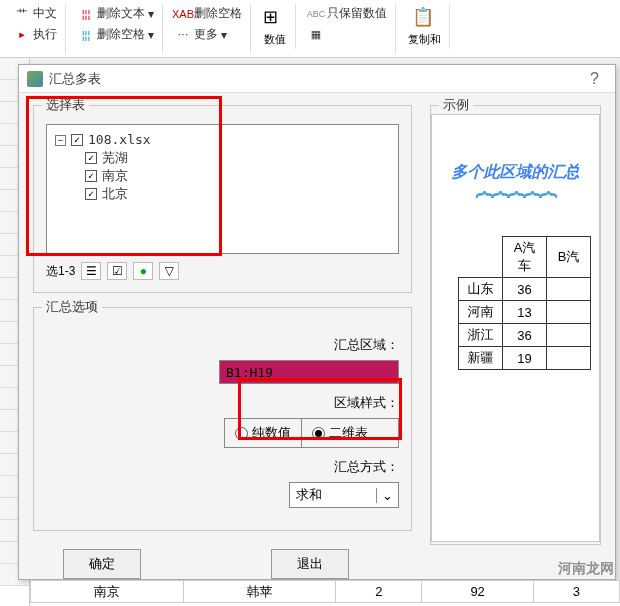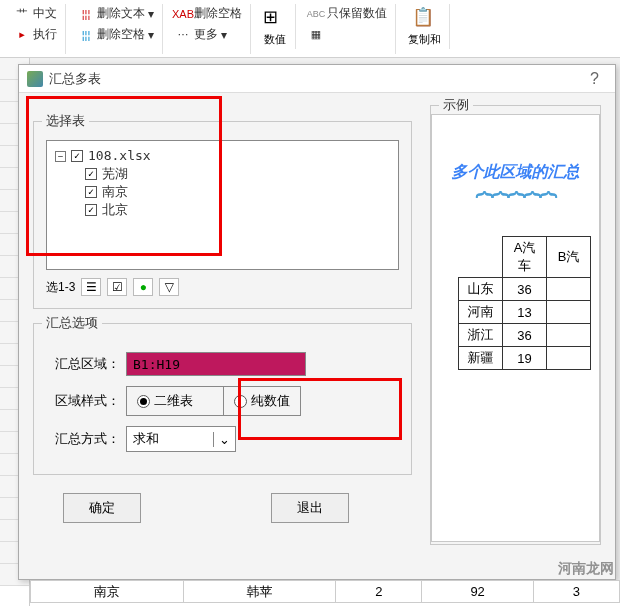--- a/index.html
+++ b/index.html
@@ -16,40 +16,40 @@
 .sheet-bg { position: absolute; left: 0; top: 58px; width: 30px; height: 548px; background: #fff; border-right: 1px solid #ccc; }
 .sheet-bg .rowhead { height: 22px; border-bottom: 1px solid #ddd; background: #f5f5f5; }
 
 .dialog { position: absolute; left: 18px; top: 64px; width: 598px; height: 516px; background: #f4f4f4; border: 1px solid #aaa; box-shadow: 2px 2px 6px rgba(0,0,0,0.2); }
 .title-bar { height: 28px; background: #fff; display: flex; align-items: center; padding: 0 8px; border-bottom: 1px solid #ddd; }
 .title-bar .app-icon { width: 16px; height: 16px; background: linear-gradient(135deg,#7a5,#48a); margin-right: 6px; border-radius: 2px; }
 .title-bar .title { flex: 1; font-size: 13px; color: #333; }
 .title-bar .help { font-size: 16px; color: #666; padding: 0 8px; cursor: pointer; }
 
 .dlg-body { padding: 12px 14px; display: flex; gap: 18px; }
-.left-col { width: 392px; margin-top: 16px; }
+.left-col { width: 392px; }
 .right-col { flex: 1; position: relative; }
 
 .group-box { border: 1px solid #c8c8c8; padding: 18px 12px 12px 12px; position: relative; margin-bottom: 14px; background: #f4f4f4; }
 .group-box .legend { position: absolute; top: -10px; left: 8px; background: #f4f4f4; padding: 0 4px; font-size: 13px; color: #333; }
 
 .red-box1 { position: absolute; left: 26px; top: 96px; width: 196px; height: 160px; border: 3px solid #e00; pointer-events: none; z-index: 20; }
 .red-box2 { position: absolute; left: 238px; top: 378px; width: 164px; height: 62px; border: 3px solid #e00; pointer-events: none; z-index: 20; }
 
 .tree-box { background: #fff; border: 1px solid #888; height: 130px; padding: 6px 8px; font-family: "SimSun", monospace; font-size: 13px; color: #333; }
 .tree-line { display: flex; align-items: center; gap: 2px; line-height: 18px; }
 .tree-line.child { padding-left: 30px; }
 .expander { width: 11px; height: 11px; border: 1px solid #777; display: inline-flex; align-items: center; justify-content: center; font-size: 9px; line-height: 1; cursor: pointer; background: #fff; margin-right: 3px; }
 .chk { width: 12px; height: 12px; border: 1px solid #555; display: inline-flex; align-items: center; justify-content: center; font-size: 10px; background: #fff; cursor: pointer; margin-right: 3px; }
 .chk.checked::after { content: "✓"; color: #000; font-weight: bold; }
 
 .tree-toolbar { display: flex; align-items: center; gap: 6px; margin-top: 8px; font-size: 12px; }
 .tb-icon { width: 20px; height: 18px; display: inline-flex; align-items: center; justify-content: center; border: 1px solid #bbb; background: #fff; cursor: pointer; font-size: 12px; }
 
-.form-row { display: flex; align-items: center; margin: 10px 0; gap: 6px; }
+.form-row { display: flex; align-items: flex-end; margin: 10px 0; gap: 6px; flex-direction: column; }
 .form-row .flabel { width: 74px; text-align: right; font-size: 13px; }
 .txt-input { height: 24px; border: 1px solid #888; background: #be185d; padding: 0 6px; font-size: 13px; font-family: monospace; }
 .radio-group { display: flex; border: 1px solid #888; height: 30px; }
 .radio-opt { display: flex; align-items: center; gap: 4px; padding: 0 10px; cursor: pointer; border-right: 1px solid #888; font-size: 13px; }
 .radio-opt:last-child { border-right: none; }
 .radio { width: 13px; height: 13px; border: 1px solid #555; border-radius: 50%; display: inline-flex; align-items: center; justify-content: center; background: #fff; }
 .radio.sel::after { content: ""; width: 7px; height: 7px; background: #000; border-radius: 50%; }
 .combo { display: flex; align-items: center; border: 1px solid #888; background: #fff; height: 26px; width: 110px; }
 .combo .val { flex: 1; padding: 0 6px; }
 .combo .arr { width: 22px; border-left: 1px solid #888; text-align: center; cursor: pointer; }
@@ -194,27 +194,27 @@
 
       <div class="group-box">
         <div class="legend">汇总选项</div>
         <div class="form-row">
           <span class="flabel">汇总区域：</span>
           <input class="txt-input" style="width: 180px;" value="B1:H19">
         </div>
         <div class="form-row">
           <span class="flabel">区域样式：</span>
           <div class="radio-group">
+            <div class="radio-opt">
+                <span class="radio"></span>
+                <span>纯数值</span>
+              </div>
             <div class="radio-opt" style="padding-right:30px">
                 <span class="radio sel"></span>
                 <span>二维表</span>
-              </div>
-            <div class="radio-opt">
-                <span class="radio"></span>
-                <span>纯数值</span>
               </div>
           </div>
         </div>
         <div class="form-row">
           <span class="flabel">汇总方式：</span>
           <div class="combo">
             <span class="val">求和</span>
             <span class="arr">⌄</span>
           </div>
         </div>

